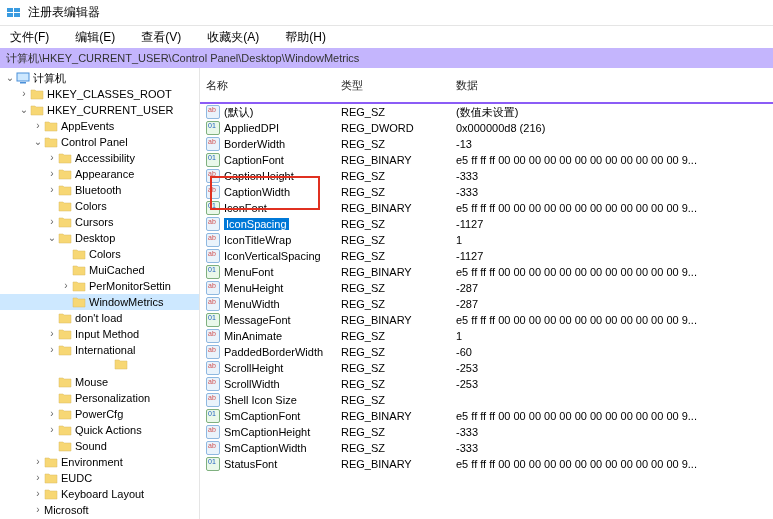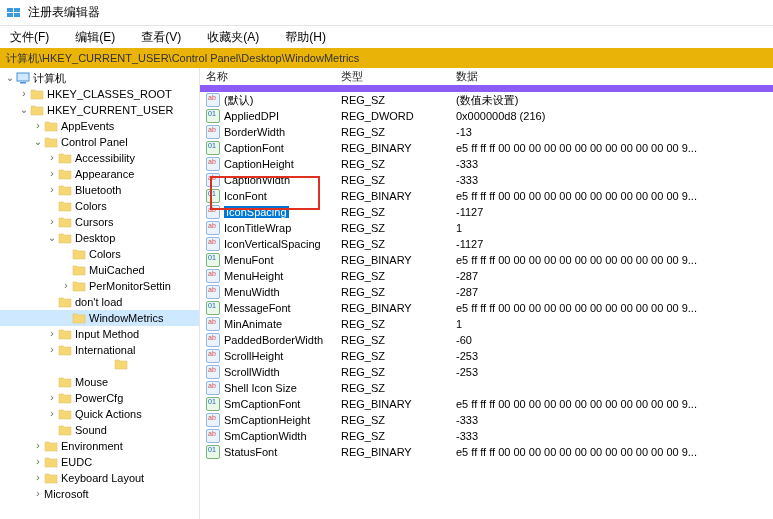--- a/index.html
+++ b/index.html
@@ -1,31 +1,31 @@
 <!DOCTYPE html>
 <html><head>
 <meta charset="utf-8">
 <style>
 * { margin:0; padding:0; box-sizing:border-box; font-family:"Segoe UI","Microsoft YaHei",sans-serif; }
 body { width:773px; height:519px; background:#fff; overflow:hidden; font-size:12px; color:#000; position:relative; }
 .titlebar { height:26px; display:flex; align-items:center; padding:0 6px; border-bottom:1px solid #e5e5e5; }
 .titlebar .ticon { width:16px; height:16px; margin-right:6px; }
 .menubar { height:22px; display:flex; align-items:center; padding:0 4px; gap:14px; }
 .menubar span { padding:2px 6px; }
-.addressbar { height:20px; background:#eab308; display:flex; align-items:center; padding:0 6px; font-size:11px; color:#333; }
+.addressbar { height:20px; background:#c4b5fd; display:flex; align-items:center; padding:0 6px; font-size:11px; color:#333; }
 .main { display:flex; height:451px; }
 .tree { width:200px; border-right:1px solid #e5e5e5; overflow:hidden; padding-top:2px; }
 .tree-row { display:flex; align-items:center; height:16px; line-height:16px; white-space:nowrap; font-size:11px; }
 .tree-row .arrow { width:12px; text-align:center; color:#666; font-size:10px; }
 .tree-row .noarrow { width:12px; }
 .tree-row .folder { width:14px; height:12px; margin-right:3px; display:inline-block; }
 .tree-row.selected { background:#cde8ff; }
 .tree-row .label { overflow:hidden; text-overflow:ellipsis; }
 .list { flex:1; overflow:hidden; }
-.list-header { display:flex; height:24px; align-items:center; border-bottom:7px solid #8b5cf6; background:#fff; }
+.list-header { display:flex; height:36px; align-items:center; border-bottom:2px solid #8b5cf6; background:#fff; }
 .list-header .col { padding:0 6px; font-size:11px; color:#222; }
 .col-name { width:135px; }
 .col-type { width:115px; }
 .col-data { flex:1; }
 .list-body .row { display:flex; height:16px; align-items:center; font-size:11px; }
 .list-body .row .cell { padding:0 6px; overflow:hidden; white-space:nowrap; text-overflow:ellipsis; }
 .list-body .row .name-cell { width:135px; display:flex; align-items:center; }
 .list-body .row .type-cell { width:115px; }
 .list-body .row .data-cell { flex:1; }
 .vicon { width:14px; height:14px; margin-right:4px; display:inline-block; border:1px solid #8fb8e0; background:#eaf3fb; border-radius:2px; position:relative; }
@@ -158,34 +158,34 @@
           </svg></span>
         <span class="label">MuiCached</span>
       </div>
       <div class="tree-row" style="padding-left: 60px;">
         <span class="arrow">›</span>
         <span class="folder"><svg class="folder-svg" viewBox="0 0 14 12">
             <path d="M1 2h4l1 1h7v8H1z" fill="#f7d774" stroke="#d8b860" stroke-width="0.5"></path>
           </svg></span>
         <span class="label">PerMonitorSettin</span>
       </div>
+      <div class="tree-row selected" style="padding-left: 60px;">
+        <span class="noarrow"></span>
+        <span class="folder"><svg class="folder-svg" viewBox="0 0 14 12">
+            <path d="M1 2h4l1 1h7v8H1z" fill="#f7d774" stroke="#d8b860" stroke-width="0.5"></path>
+          </svg></span>
+        <span class="label">WindowMetrics</span>
+      </div>
       <div class="tree-row" style="padding-left: 46px;">
         <span class="noarrow"></span>
         <span class="folder"><svg class="folder-svg" viewBox="0 0 14 12">
             <path d="M1 2h4l1 1h7v8H1z" fill="#f7d774" stroke="#d8b860" stroke-width="0.5"></path>
           </svg></span>
         <span class="label">don't load</span>
       </div>
-      <div class="tree-row selected" style="padding-left: 60px;">
-        <span class="noarrow"></span>
-        <span class="folder"><svg class="folder-svg" viewBox="0 0 14 12">
-            <path d="M1 2h4l1 1h7v8H1z" fill="#f7d774" stroke="#d8b860" stroke-width="0.5"></path>
-          </svg></span>
-        <span class="label">WindowMetrics</span>
-      </div>
       <div class="tree-row" style="padding-left: 46px;">
         <span class="arrow">›</span>
         <span class="folder"><svg class="folder-svg" viewBox="0 0 14 12">
             <path d="M1 2h4l1 1h7v8H1z" fill="#f7d774" stroke="#d8b860" stroke-width="0.5"></path>
           </svg></span>
         <span class="label">Input Method</span>
       </div>
       <div class="tree-row" style="padding-left: 46px;">
         <span class="arrow">›</span>
         <span class="folder"><svg class="folder-svg" viewBox="0 0 14 12">
@@ -199,20 +199,27 @@
             <path d="M1 2h4l1 1h7v8H1z" fill="#f7d774" stroke="#d8b860" stroke-width="0.5"></path>
           </svg></span>
         <span class="label">Keyboard</span>
       </div>
       <div class="tree-row" style="padding-left: 46px;">
         <span class="noarrow"></span>
         <span class="folder"><svg class="folder-svg" viewBox="0 0 14 12">
             <path d="M1 2h4l1 1h7v8H1z" fill="#f7d774" stroke="#d8b860" stroke-width="0.5"></path>
           </svg></span>
         <span class="label">Mouse</span>
+      </div>
+      <div class="tree-row" style="padding-left: 46px;">
+        <span class="noarrow"></span>
+        <span class="folder"><svg class="folder-svg" viewBox="0 0 14 12">
+            <path d="M1 2h4l1 1h7v8H1z" fill="#f7d774" stroke="#d8b860" stroke-width="0.5"></path>
+          </svg></span>
+        <span class="label">Personalization</span>
       </div>
       <div class="tree-row" style="padding-left: 46px;">
         <span class="arrow">›</span>
         <span class="folder"><svg class="folder-svg" viewBox="0 0 14 12">
             <path d="M1 2h4l1 1h7v8H1z" fill="#f7d774" stroke="#d8b860" stroke-width="0.5"></path>
           </svg></span>
         <span class="label">PowerCfg</span>
       </div>
       <div class="tree-row" style="padding-left: 46px;">
         <span class="arrow">›</span>

